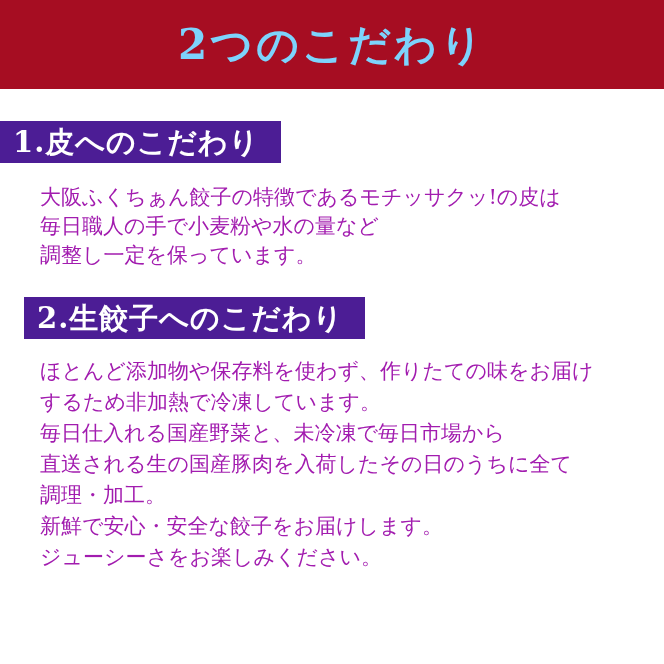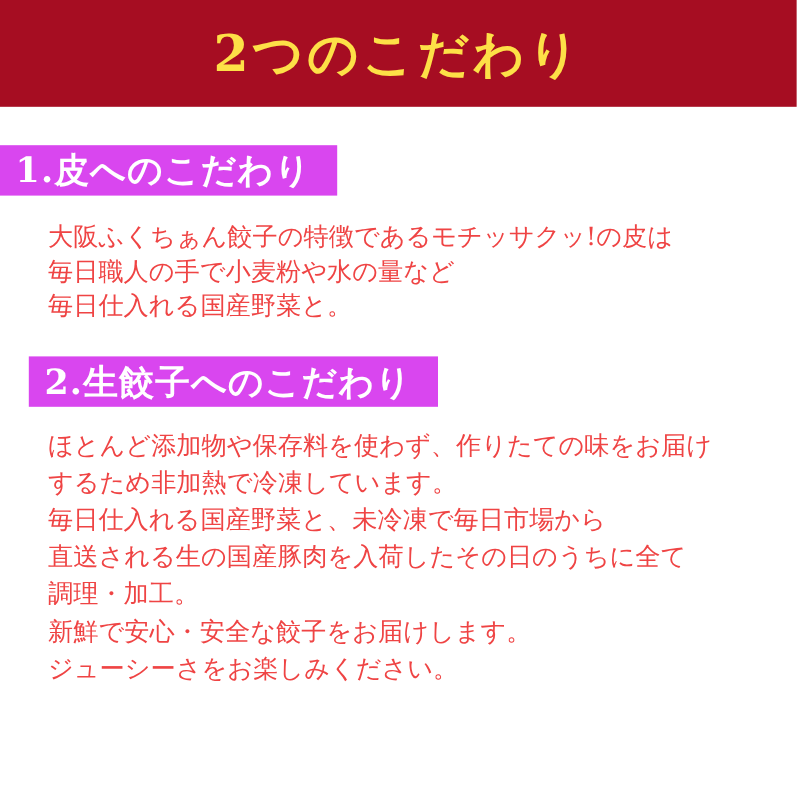--- a/index.html
+++ b/index.html
@@ -16,50 +16,50 @@
   
   .banner {
     width: 664px;
     height: 89px;
     background: #a60d22;
     display: flex;
     align-items: center;
     justify-content: center;
   }
   .banner-title {
-    color: #fde047;
+    color: #7dd3fc;
     font-size: 42px;
     font-weight: bold;
     letter-spacing: 3px;
     line-height: 1;
   }
 
   
   .bar-row {
     line-height: 0;
     font-size: 0;
   }
   .bar-row-1 { margin-top: 32px; }
   .bar-row-2 { margin-top: 27px; padding-left: 24px; }
   .section-bar {
     display: inline-block;
-    background: #d946ef;
+    background: #4c1d95;
     height: 42px;
     line-height: 42px;
     padding: 0 22px 0 13px;
     color: #ffffff;
     font-size: 29px;
     font-weight: bold;
     letter-spacing: 1px;
     white-space: nowrap;
   }
 
   
   .body-text {
-    color: #ef4444;
+    color: #a21caf;
     margin-left: 40px;
     margin-right: 20px;
     font-size: 21px;
   }
   .body-1 { margin-top: 20px; line-height: 29px; }
   .body-2 { margin-top: 17px; line-height: 31px; }
   .text-line { white-space: nowrap; }
 </style>
 </head>
 <body>
@@ -68,21 +68,21 @@
   <div class="banner-title">2つのこだわり</div>
 </div>
 
 <div class="bar-row bar-row-1">
   <div class="section-bar">1.皮へのこだわり</div>
 </div>
 
 <div class="body-text body-1">
   <div class="text-line">大阪ふくちぁん餃子の特徴であるモチッサクッ!の皮は</div>
   <div class="text-line">毎日職人の手で小麦粉や水の量など</div>
-  <div class="text-line">毎日仕入れる国産野菜と。</div>
+  <div class="text-line">調整し一定を保っています。</div>
 </div>
 
 <div class="bar-row bar-row-2">
   <div class="section-bar">2.生餃子へのこだわり</div>
 </div>
 
 <div class="body-text body-2">
   <div class="text-line">ほとんど添加物や保存料を使わず、作りたての味をお届け</div>
   <div class="text-line">するため非加熱で冷凍しています。</div>
   <div class="text-line">毎日仕入れる国産野菜と、未冷凍で毎日市場から</div>

